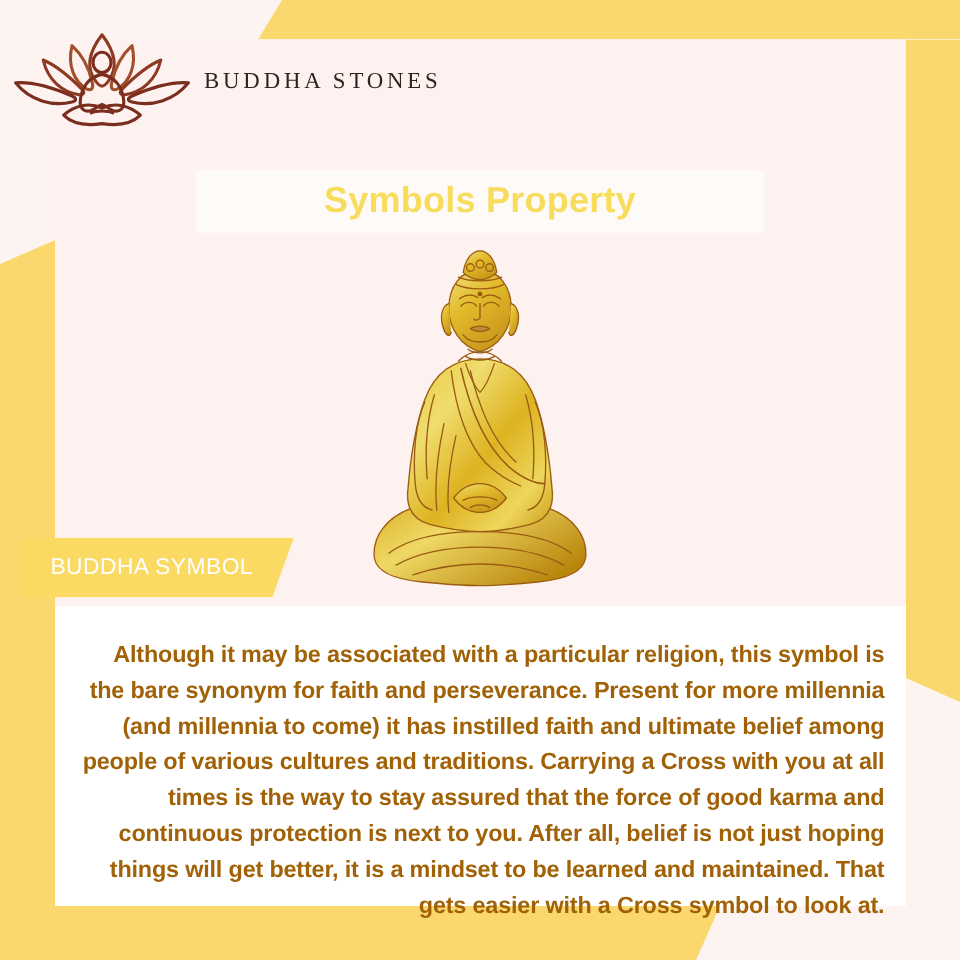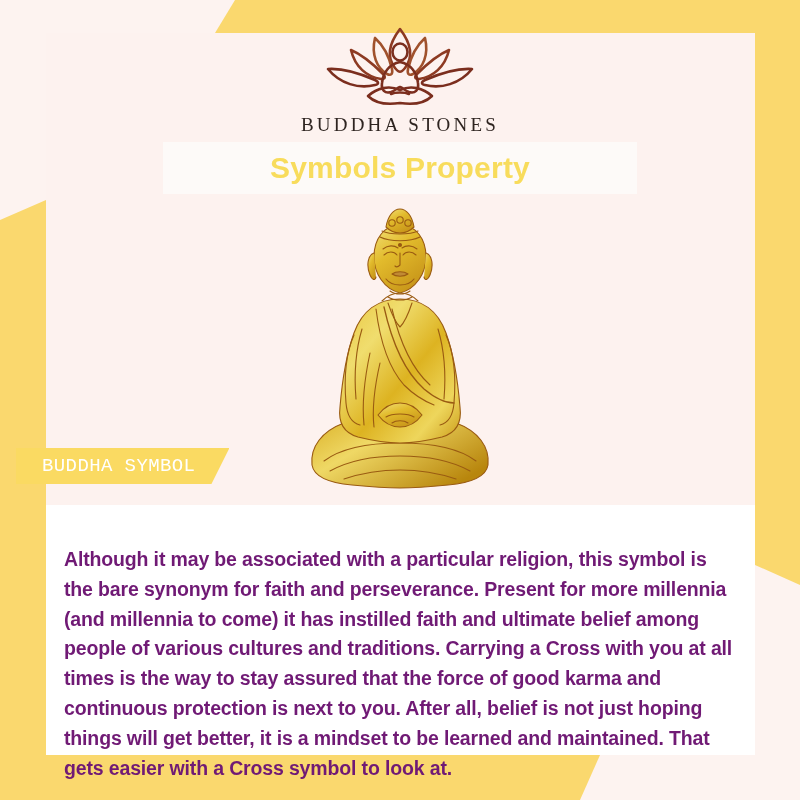--- a/index.html
+++ b/index.html
@@ -34,21 +34,21 @@
   
   #page-surface {
     position:absolute;
     left:46px; top:33px; right:45px; bottom:45px;
     background:#fdf2ef;
   }
 
   
   #brand {
     position:absolute; top:22px; left:0; width:800px;
-    display:flex; flex-direction:column; align-items:center;
+    display:flex; flex-direction:row; align-items:center;
     z-index:5;
   }
   #brand-mark { width:170px; height:88px; display:block; }
   #brand-name {
     margin-top:4px;
     font-family:"Liberation Serif", serif;
     font-size:19px;
     letter-spacing:3.2px;
     color:#2e2420;
     font-weight:400;
@@ -69,48 +69,47 @@
   
   #hero-figure {
     position:absolute; left:0; top:203px; width:800px; height:290px;
     display:flex; align-items:flex-start; justify-content:center;
     z-index:4;
   }
   #buddha-illustration { width:200px; height:288px; display:block; }
 
   
   #section-ribbon {
-    position:absolute; left:16px; top:448px; height:36px; z-index:6;
+    position:absolute; left:16px; top:448px; height:50px; z-index:6;
     background:#fada62;
     padding:0 34px 0 26px;
     display:flex; align-items:center;
     clip-path: polygon(0 0, 100% 0, calc(100% - 18px) 100%, 0 100%);
-    font-family: Liberation Mono, monospace;
   }
   #section-ribbon-label {
     color:#ffffff; font-size:19px; letter-spacing:.4px; font-weight:400;
   }
 
   
   #article-card {
     position:absolute; left:46px; top:505px; right:45px; bottom:45px;
     background:#ffffff; z-index:3;
     padding:14px 18px 0 18px;
   }
   #article-heading {
     text-align:center; font-size:25px; font-weight:bold;
     color:#f8dc5c; letter-spacing:0; line-height:1.2;
     white-space:nowrap;
   }
   #article-heading .star { font-size:24px; }
   #article-body {
-    margin-top:26px;
-    font-size:19.5px; line-height:1.53; color:#701a75;
+    margin-top:13px;
+    font-size:19.5px; line-height:1.53; color:#a16207;
     font-weight:bold; letter-spacing:-.15px;
-    text-align:left;
+    text-align:right;
   }
 </style>
 </head>
 <body>
 
 <div class="deco" id="deco-top"></div>
 <div class="deco" id="deco-right"></div>
 <div class="deco" id="deco-left"></div>
 <div class="deco" id="deco-bottom"></div>
 

